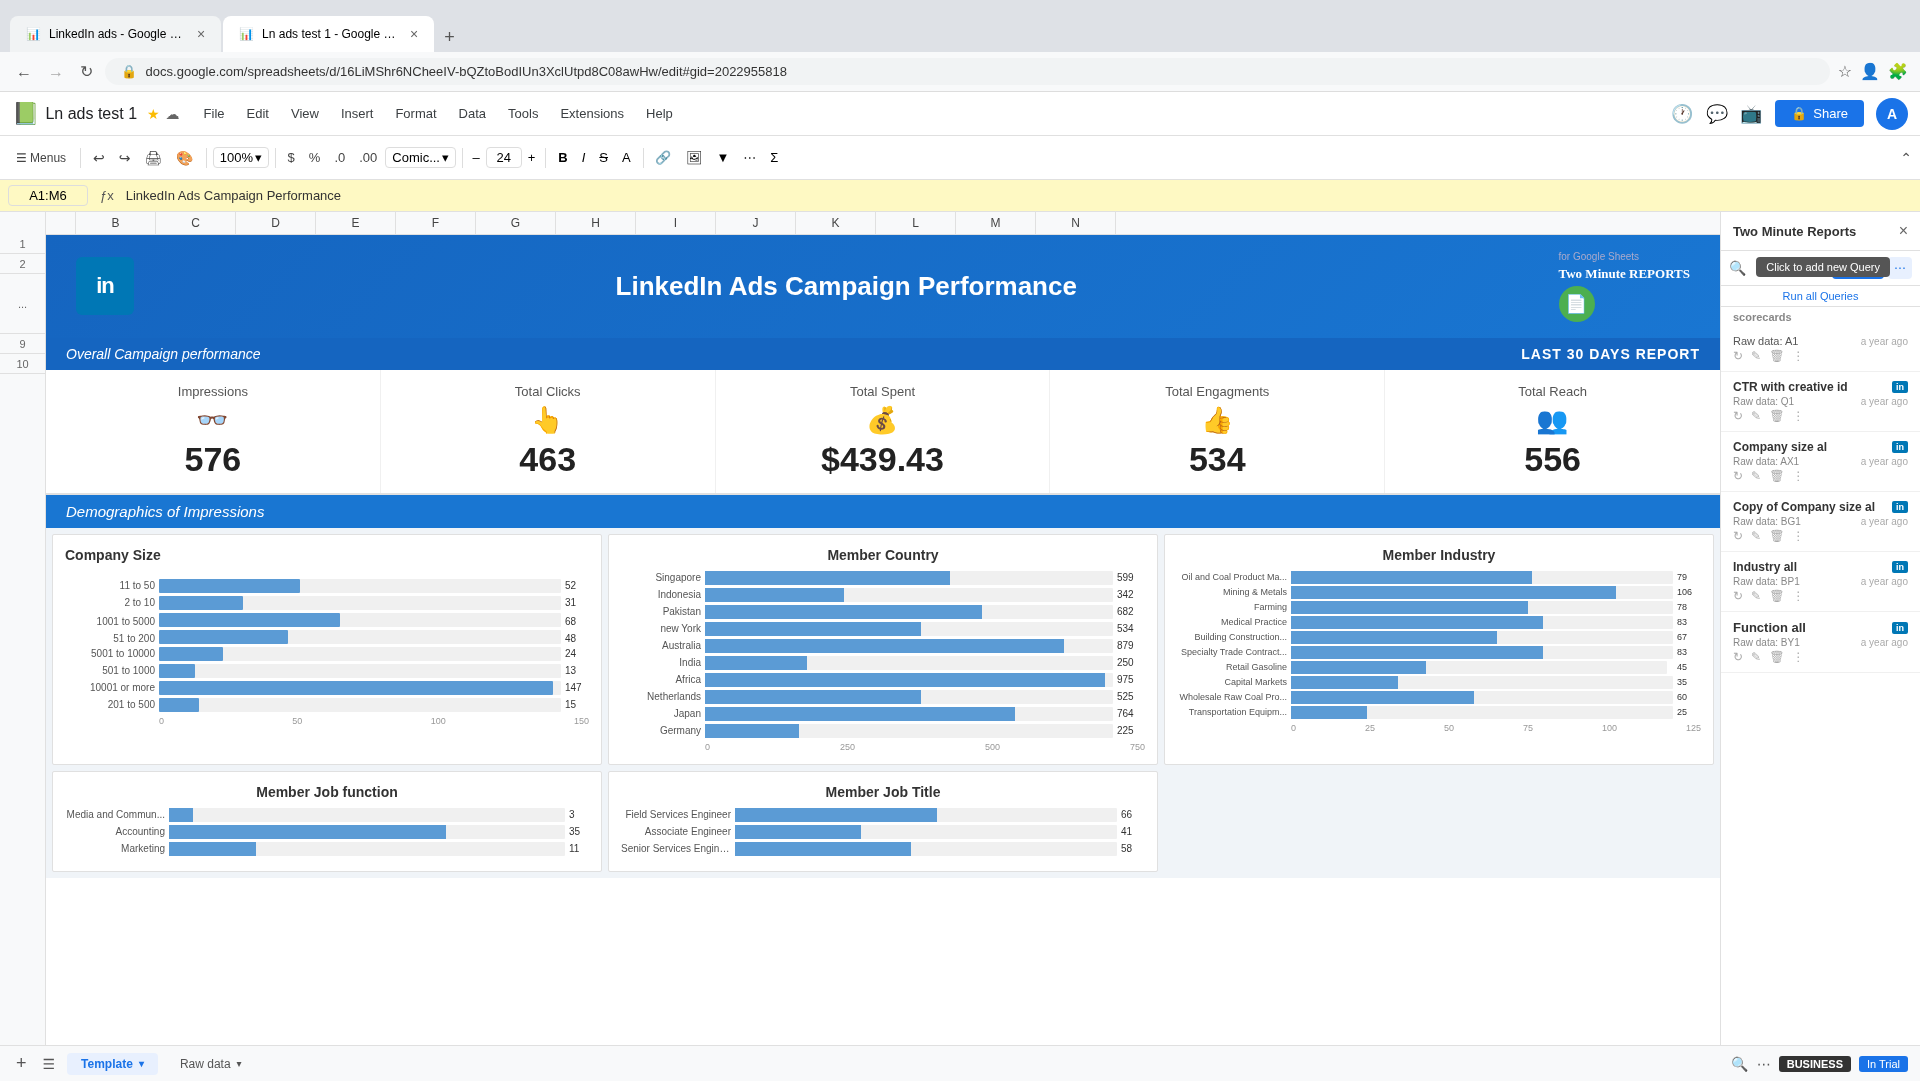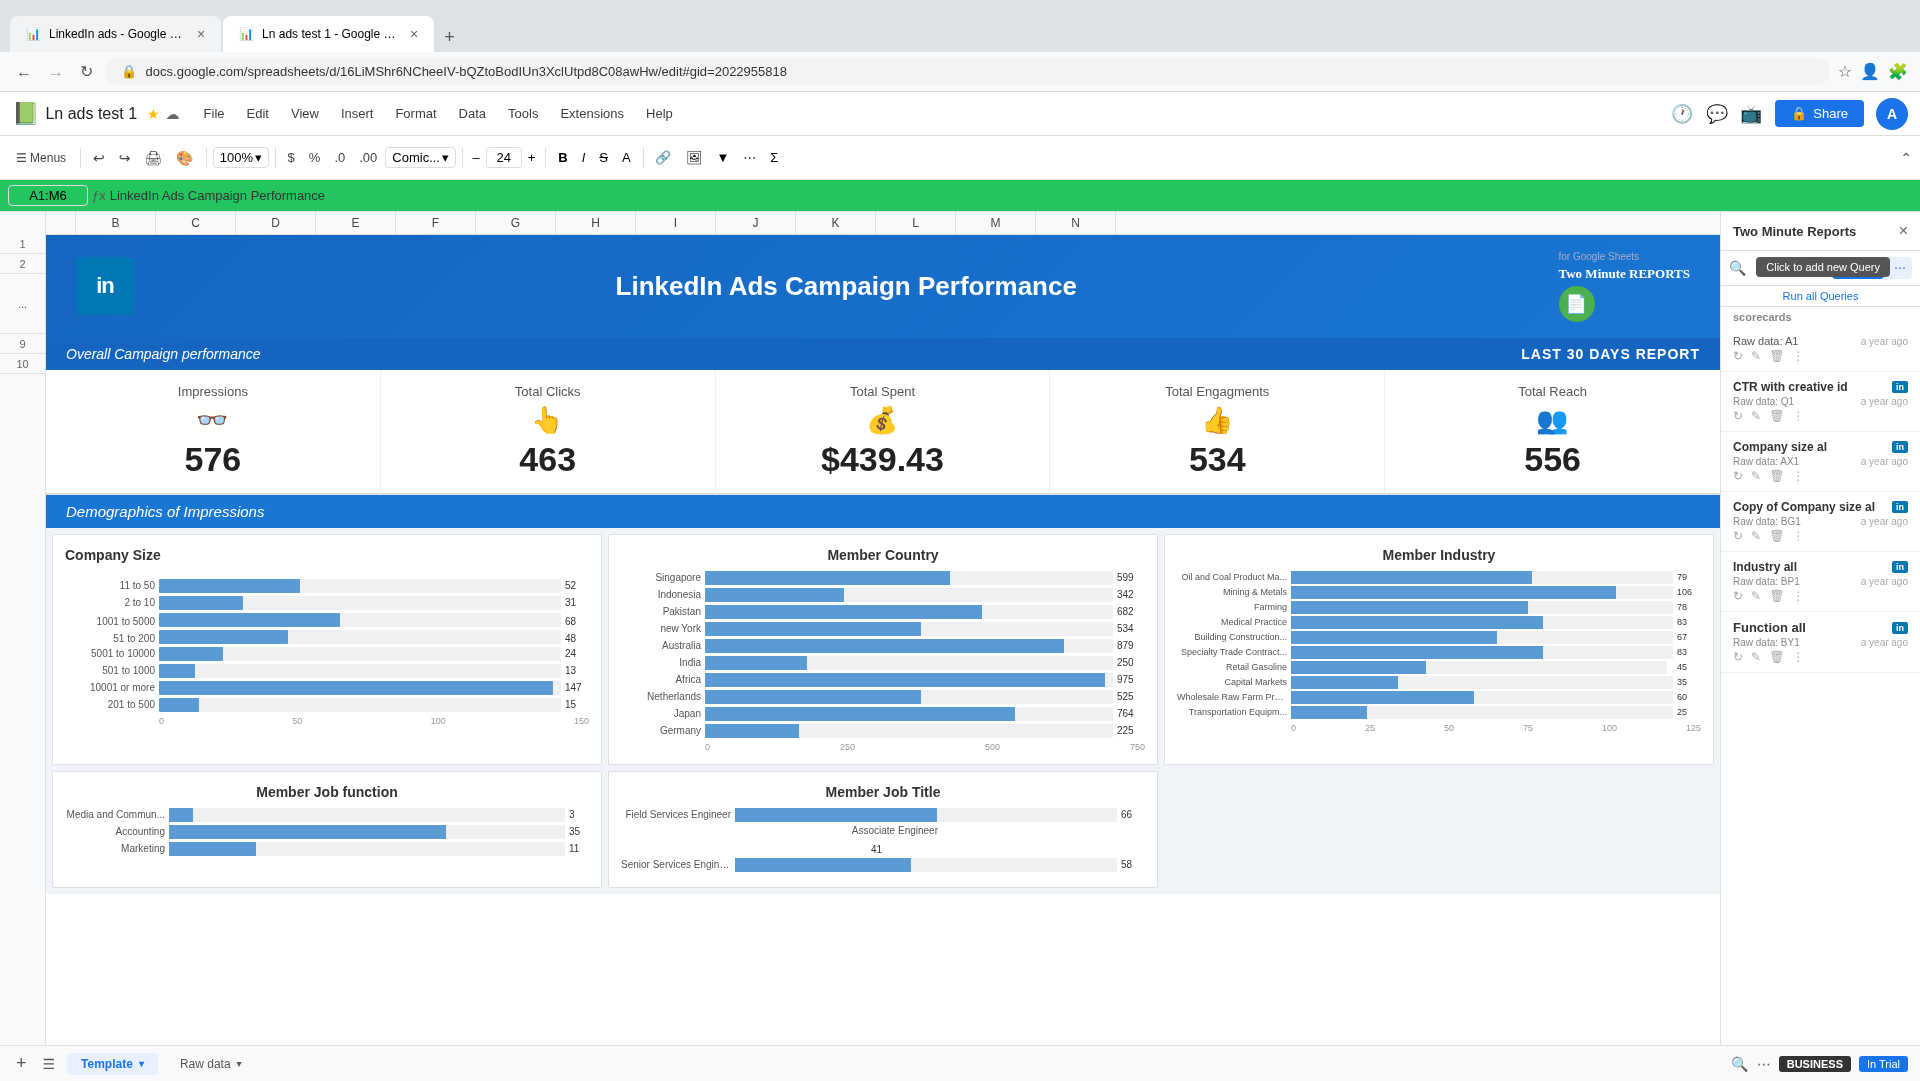--- a/index.html
+++ b/index.html
@@ -95,21 +95,21 @@
   <button style="padding:4px 6px; border:none; background:none; cursor:pointer; font-size:13px;">A</button>
   <div style="width:1px; height:20px; background:#ddd; margin:0 4px;"></div>
   <button style="padding:4px 6px; border:none; background:none; cursor:pointer; font-size:13px;">🔗</button>
   <button style="padding:4px 6px; border:none; background:none; cursor:pointer; font-size:13px;">🖼</button>
   <button style="padding:4px 6px; border:none; background:none; cursor:pointer; font-size:13px;">▼</button>
   <button style="padding:4px 6px; border:none; background:none; cursor:pointer; font-size:13px;">⋯</button>
   <span style="padding:4px 6px; font-size:13px; cursor:pointer;">Σ</span>
   <button style="margin-left:auto; background:none; border:none; cursor:pointer; font-size:14px; color:#555;">⌃</button>
 </div>
 
-<div style="background:#22c55e; height:32px; display:flex; align-items:center; padding:0 8px; gap:4px; border-bottom:1px solid #e0e0e0;">
+<div style="background:#fef9c3; height:32px; display:flex; align-items:center; padding:0 8px; gap:12px; border-bottom:1px solid #e0e0e0;">
   <div style="width:80px; text-align:center; border:1px solid #ddd; border-radius:4px; padding:2px 6px; font-size:13px;">A1:M6</div>
   <span style="color:#555; font-size:13px;">ƒx</span>
   <span style="font-size:13px; color:#333;">LinkedIn Ads Campaign Performance</span>
 </div>
 
 <div style="display:flex; height:calc(1081px - 52px - 40px - 44px - 44px - 32px - 36px); overflow:hidden;">
 
   <div style="flex:1; overflow:hidden; background:#fff; position:relative;">
 
     <div style="display:flex; height:100%; overflow:hidden;">
@@ -395,21 +395,21 @@
                   <span style="font-size:9px; color:#333; min-width:24px;margin-left:6px;">45</span>
                 </div>
                 <div style="display:flex; align-items:center; gap:4px; margin-bottom:2px;">
                   <span style="width:110px; text-align:right; color:#555; font-size:9px;">Capital Markets</span>
                   <div style="flex:1; height:13px; background:#f0f0f0; border-radius:1px;">
                     <div style="width:28%; height:100%; background:#5b9bd5;"></div>
                   </div>
                   <span style="font-size:9px; color:#333; min-width:24px;">35</span>
                 </div>
                 <div style="display:flex; align-items:center; gap:4px; margin-bottom:2px;">
-                  <span style="width:110px; text-align:right; color:#555; font-size:9px; overflow:hidden; text-overflow:ellipsis; white-space:nowrap;">Wholesale Raw Farm Pro...</span>
+                  <span style="width:110px; text-align:right; color:#555; font-size:9px; overflow:hidden; text-overflow:ellipsis; white-space:nowrap;">Wholesale Raw Coal Pro...</span>
                   <div style="flex:1; height:13px; background:#f0f0f0; border-radius:1px;">
                     <div style="width:48%; height:100%; background:#5b9bd5;"></div>
                   </div>
                   <span style="font-size:9px; color:#333; min-width:24px;">60</span>
                 </div>
                 <div style="display:flex; align-items:center; gap:4px; margin-bottom:2px;">
                   <span style="width:110px; text-align:right; color:#555; font-size:9px; overflow:hidden; text-overflow:ellipsis; white-space:nowrap;">Transportation Equipm...</span>
                   <div style="flex:1; height:13px; background:#f0f0f0; border-radius:1px;">
                     <div style="width:20%; height:100%; background:#5b9bd5;"></div>
                   </div>
@@ -460,21 +460,21 @@
             <div style="background:#fff; padding:12px; border:1px solid #e0e0e0; border-radius:2px; min-height:100px;">
               <div style="text-align:center; font-size:14px; font-weight:bold; color:#333; margin-bottom:8px;">Member Job Title</div>
               <div>
                 <div style="display:flex; align-items:center; gap:4px; margin-bottom:3px;">
                   <span style="width:110px; text-align:right; color:#555; font-size:10px; overflow:hidden; text-overflow:ellipsis; white-space:nowrap;">Field Services Engineer</span>
                   <div style="flex:1; height:14px; background:#f0f0f0; border-radius:1px;">
                     <div style="width:53%; height:100%; background:#5b9bd5;"></div>
                   </div>
                   <span style="font-size:10px; color:#333; min-width:24px;">66</span>
                 </div>
-                <div style="display:flex; align-items:center; gap:4px; margin-bottom:3px;flex-direction:column;">
+                <div style="display:flex; align-items:center; gap:4px; margin-bottom:3px;">
                   <span style="width:110px; text-align:right; color:#555; font-size:10px;">Associate Engineer</span>
                   <div style="flex:1; height:14px; background:#f0f0f0; border-radius:1px;">
                     <div style="width:33%; height:100%; background:#5b9bd5;"></div>
                   </div>
                   <span style="font-size:10px; color:#333; min-width:24px;">41</span>
                 </div>
                 <div style="display:flex; align-items:center; gap:4px; margin-bottom:3px;">
                   <span style="width:110px; text-align:right; color:#555; font-size:10px; overflow:hidden; text-overflow:ellipsis; white-space:nowrap;">Senior Services Engineer</span>
                   <div style="flex:1; height:14px; background:#f0f0f0; border-radius:1px;">
                     <div style="width:46%; height:100%; background:#5b9bd5;"></div>

